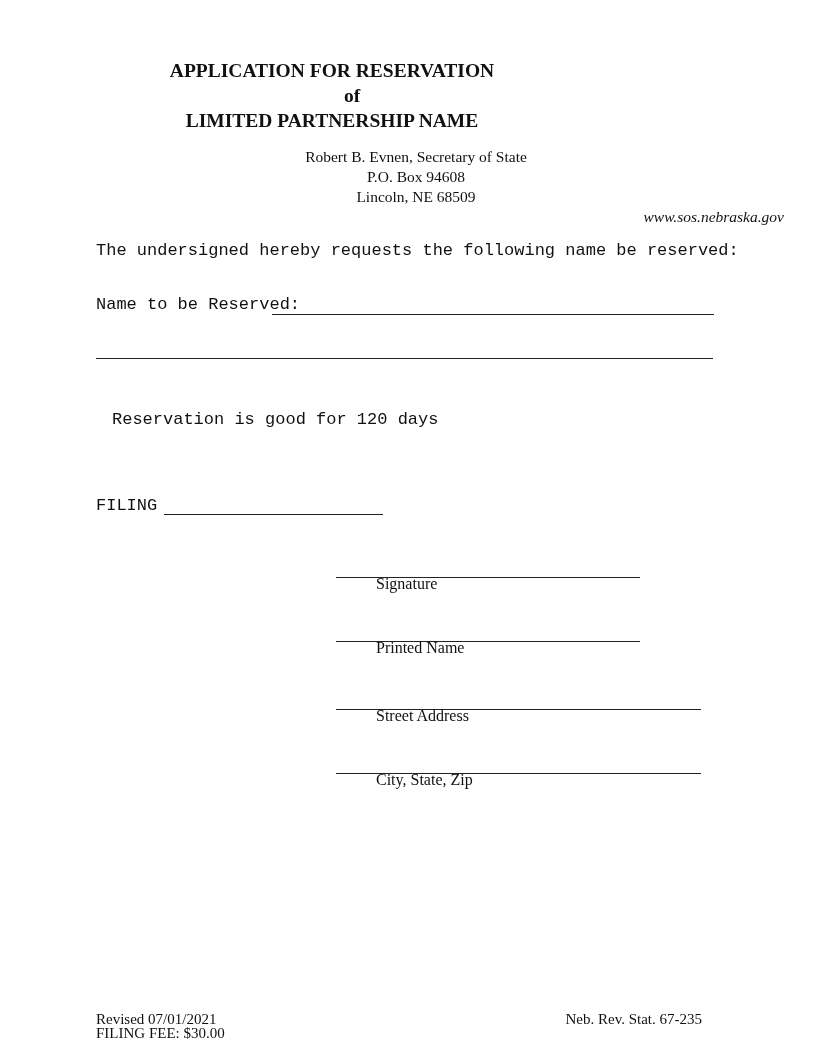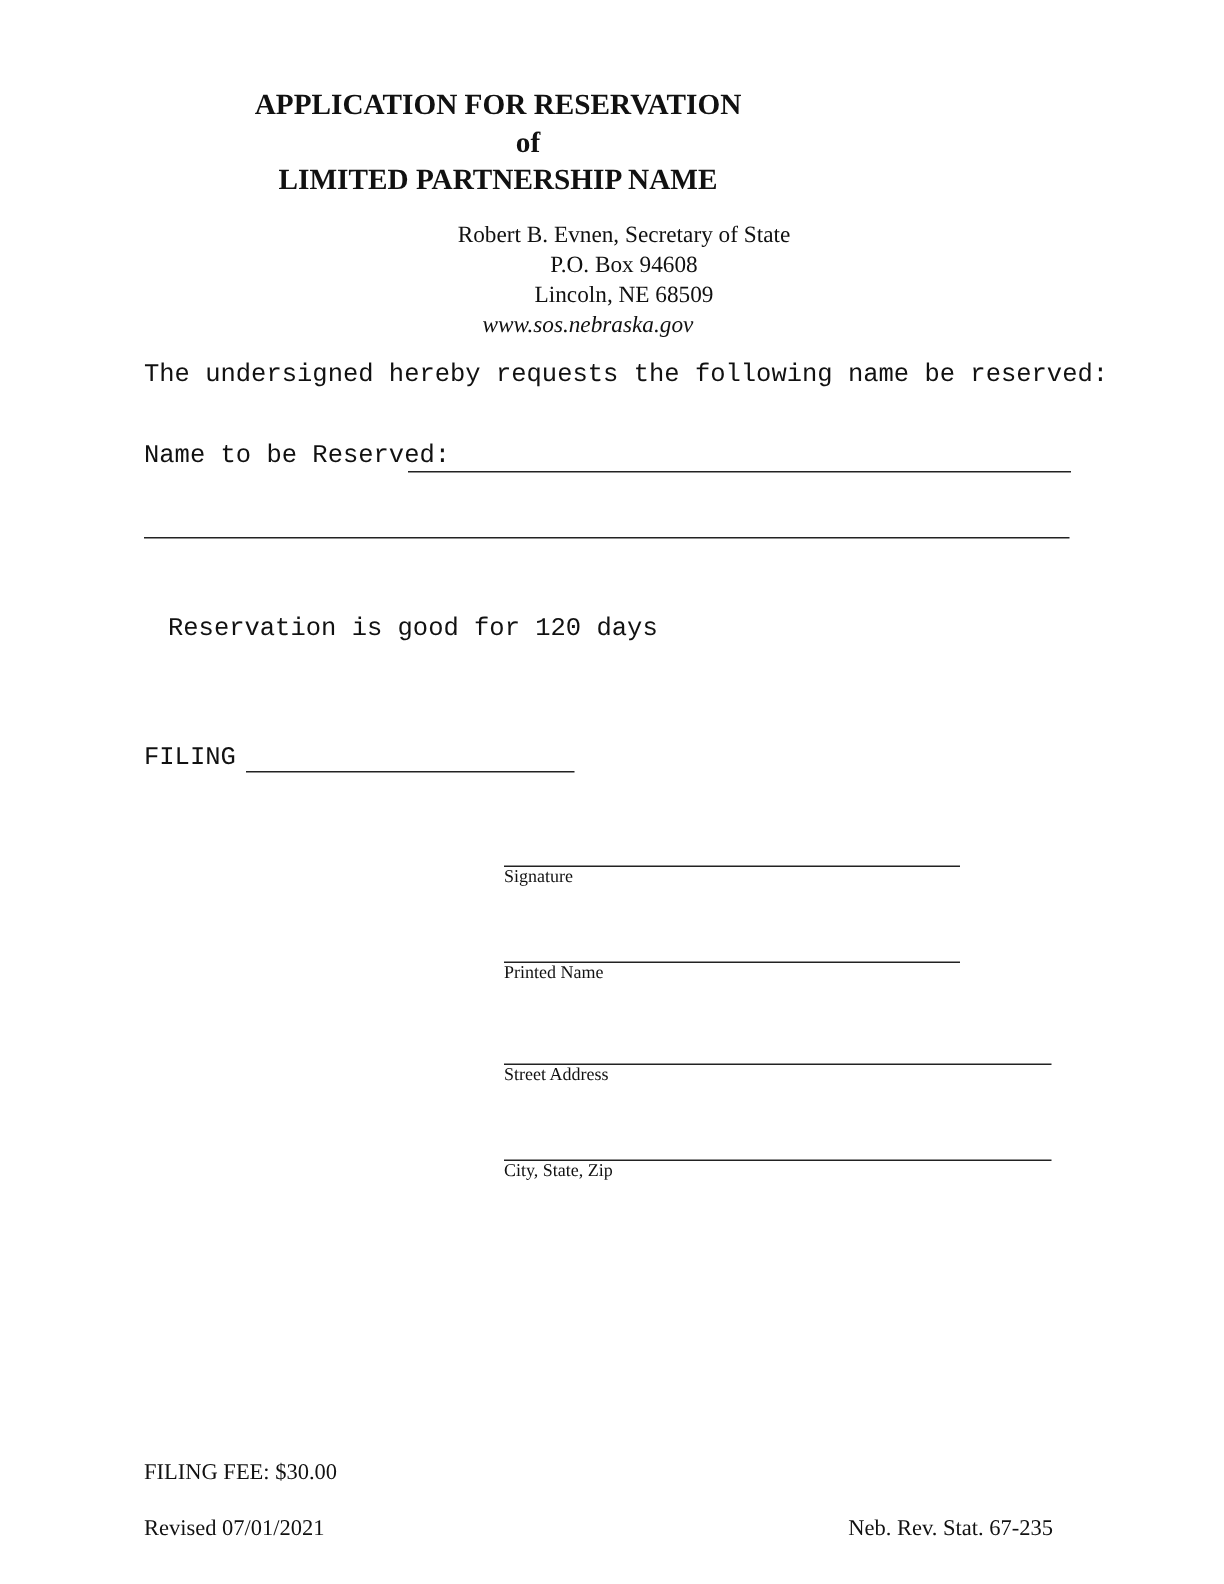--- a/index.html
+++ b/index.html
@@ -22,36 +22,37 @@
       font-weight: bold;
       font-size: 19.5px;
       line-height: 24px;
     }
     .office {
       left: 0; width: 832px;
       text-align: center;
       font-size: 15.5px;
       line-height: 20px;
     }
-    .italic { font-style: italic; }
+    .italic { font-style: italic; text-align: right; }
     .body-text {
       font-size: 17px;
       line-height: 20px;
       white-space: nowrap;
       font-family: Liberation Mono, monospace;
     }
     .rule {
       position: absolute;
       height: 0;
       border-top: 1.3px solid #222222;
     }
     .small-label {
-      font-size: 12px;
+      font-size: 16px;
       line-height: 14px;
       white-space: nowrap;
+      margin-left: 40px;
     }
     .foot {
       font-size: 15px;
       line-height: 18px;
       white-space: nowrap;
     }
   </style>
 </head>
 <body>
 
@@ -88,15 +89,15 @@
 <div class="abs small-label" style="left:336px; top:641px;">Printed Name</div>
 
 <div class="abs" style="left:336px; top:688px; width:365px; height:20px;"></div>
 <div class="rule" style="left:336px; top:709px; width:365px;"></div>
 <div class="abs small-label" style="left:336px; top:709px;">Street Address</div>
 
 <div class="abs" style="left:336px; top:752px; width:365px; height:20px;"></div>
 <div class="rule" style="left:336px; top:773px; width:365px;"></div>
 <div class="abs small-label" style="left:336px; top:773px;text-align:center;">City, State, Zip</div>
 
-<div class="abs foot" style="left:96px; top:973px;">FILING FEE: $30.00</div>
+<div class="abs foot" style="left:96px; top:1024px;">FILING FEE: $30.00</div>
 <div class="abs foot" style="left:96px; top:1010px;">Revised 07/01/2021</div>
 <div class="abs foot" style="right:114px; top:1010px;font-family:Liberation Serif, serif;">Neb. Rev. Stat. 67-235</div>
 
 </body></html>

